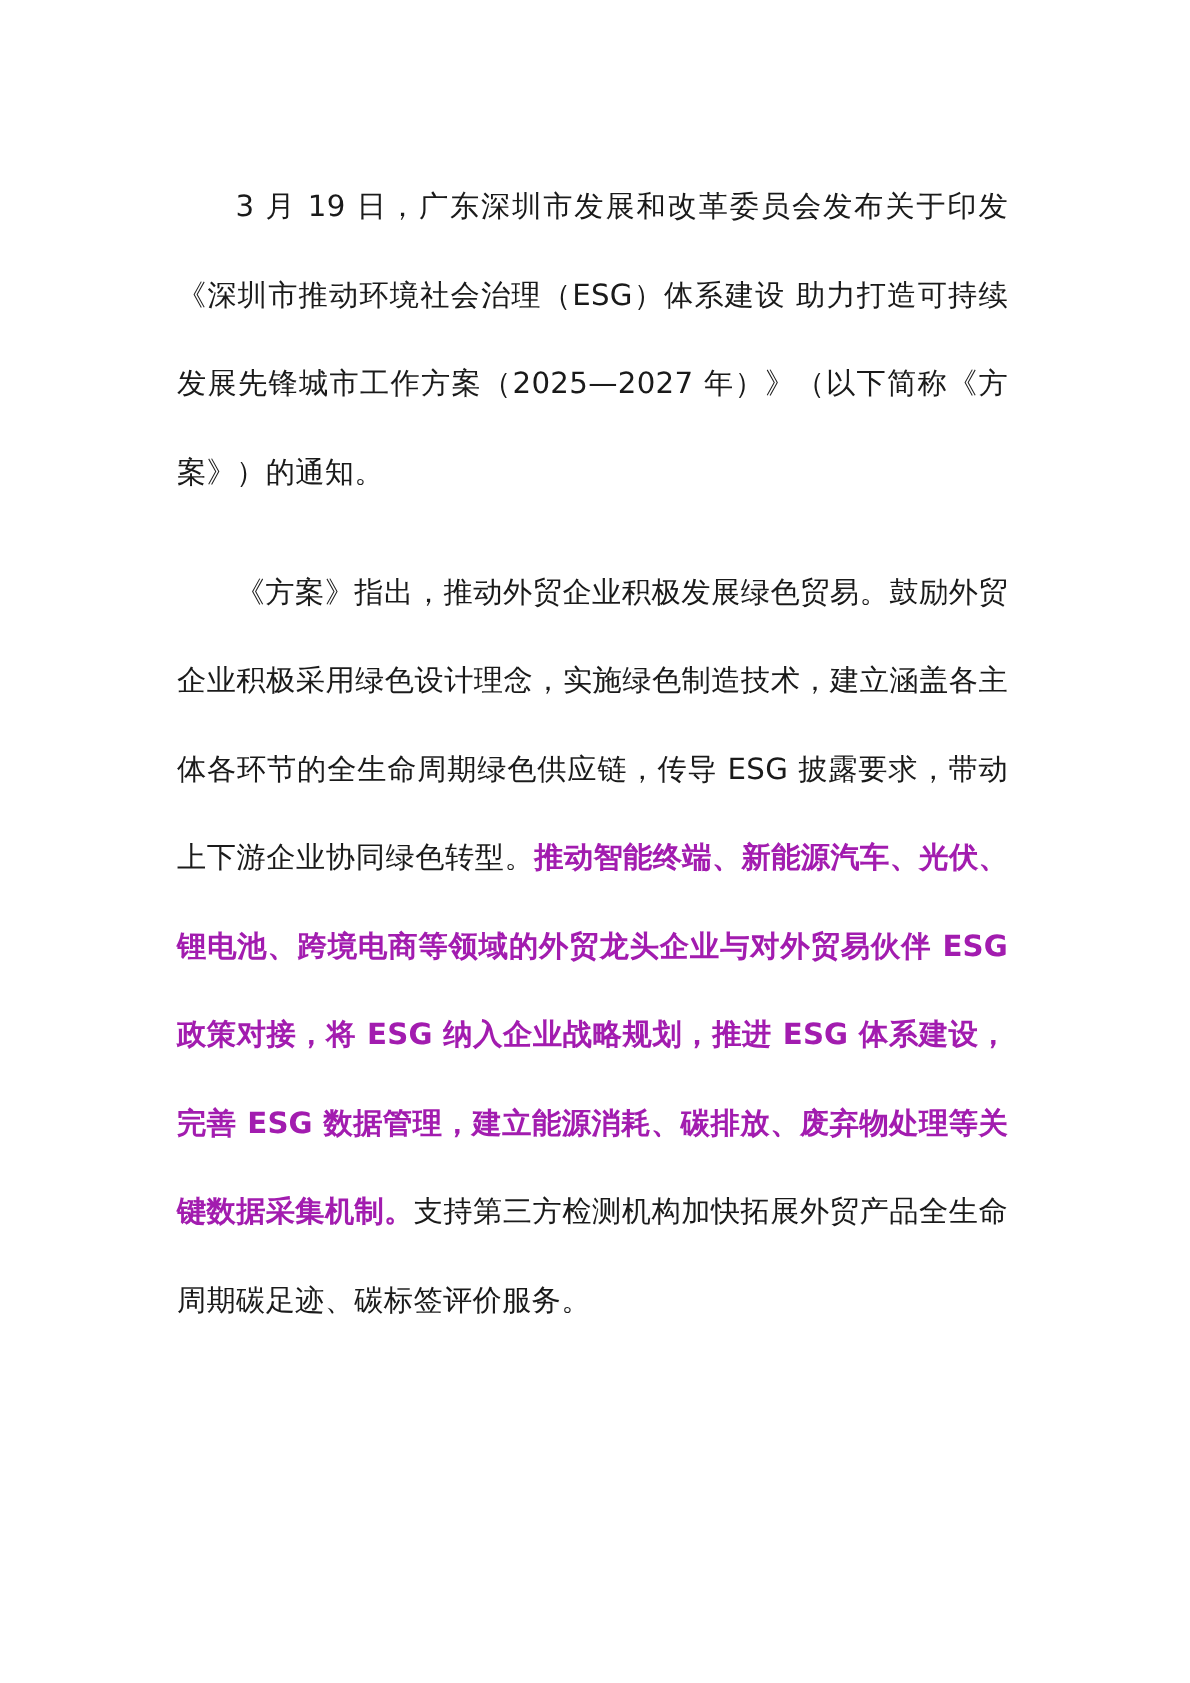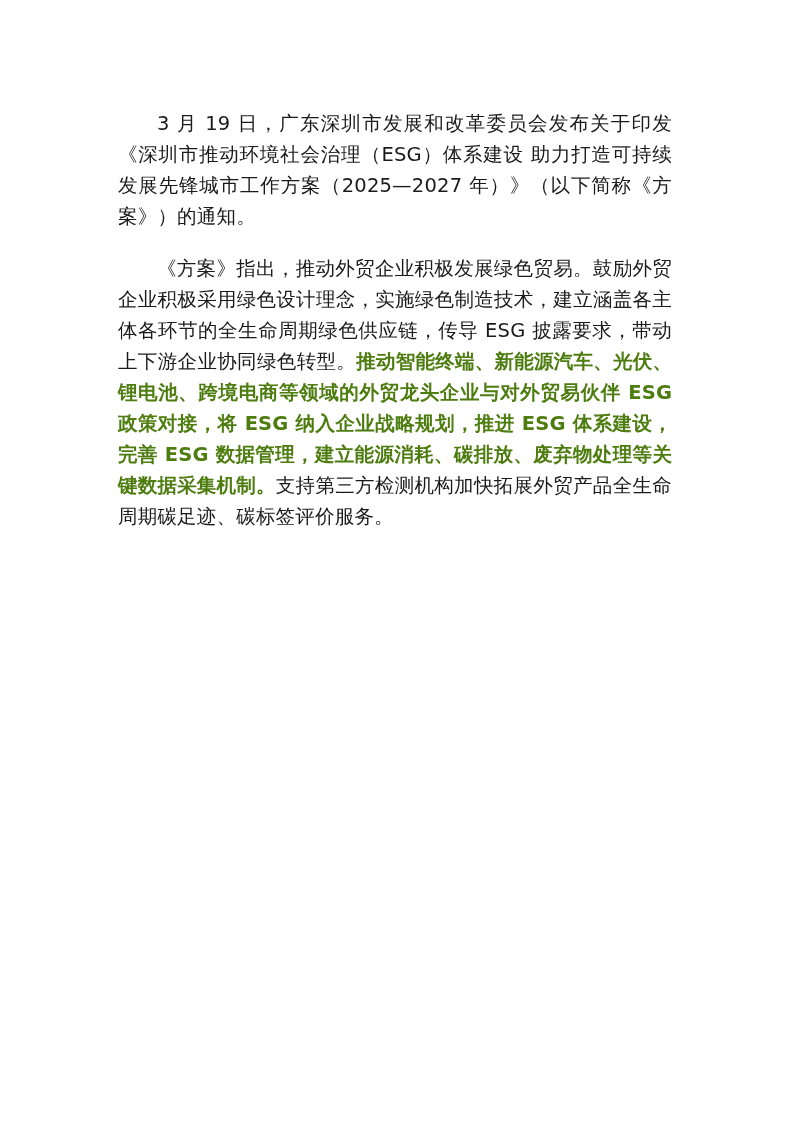--- a/index.html
+++ b/index.html
@@ -24,35 +24,35 @@
   .content {
     position: absolute;
     left: 118px;
     top: 108px;
     width: 554px;
   }
   p.para {
     margin: 0 0 21px 0;
     padding: 0;
     font-size: 19.5px;
-    line-height: 31px;
+    line-height: 59px;
     color: #1a1a1a;
     text-align: justify;
     text-justify: inter-ideograph;
     text-indent: 39px;
     letter-spacing: 0.2px;
     word-break: break-all;
     font-weight: 400;
   }
   p.para:last-child {
     margin-bottom: 0;
   }
   .b {
     font-weight: 700;
-    color: #4d7c0f;
+    color: #a21caf;
     letter-spacing: 0.1px;
   }
 </style>
 </head>
 <body>
 
 <div class="page">
   <div class="content" id="body-container">
 
   <p class="para"><span>3 月 19 日，广东深圳市发展和改革委员会发布关于印发《深圳市推动环境社会治理（ESG）体系建设 助力打造可持续发展先锋城市工作方案（2025—2027 年）》（以下简称《方案》）的通知。</span></p>

